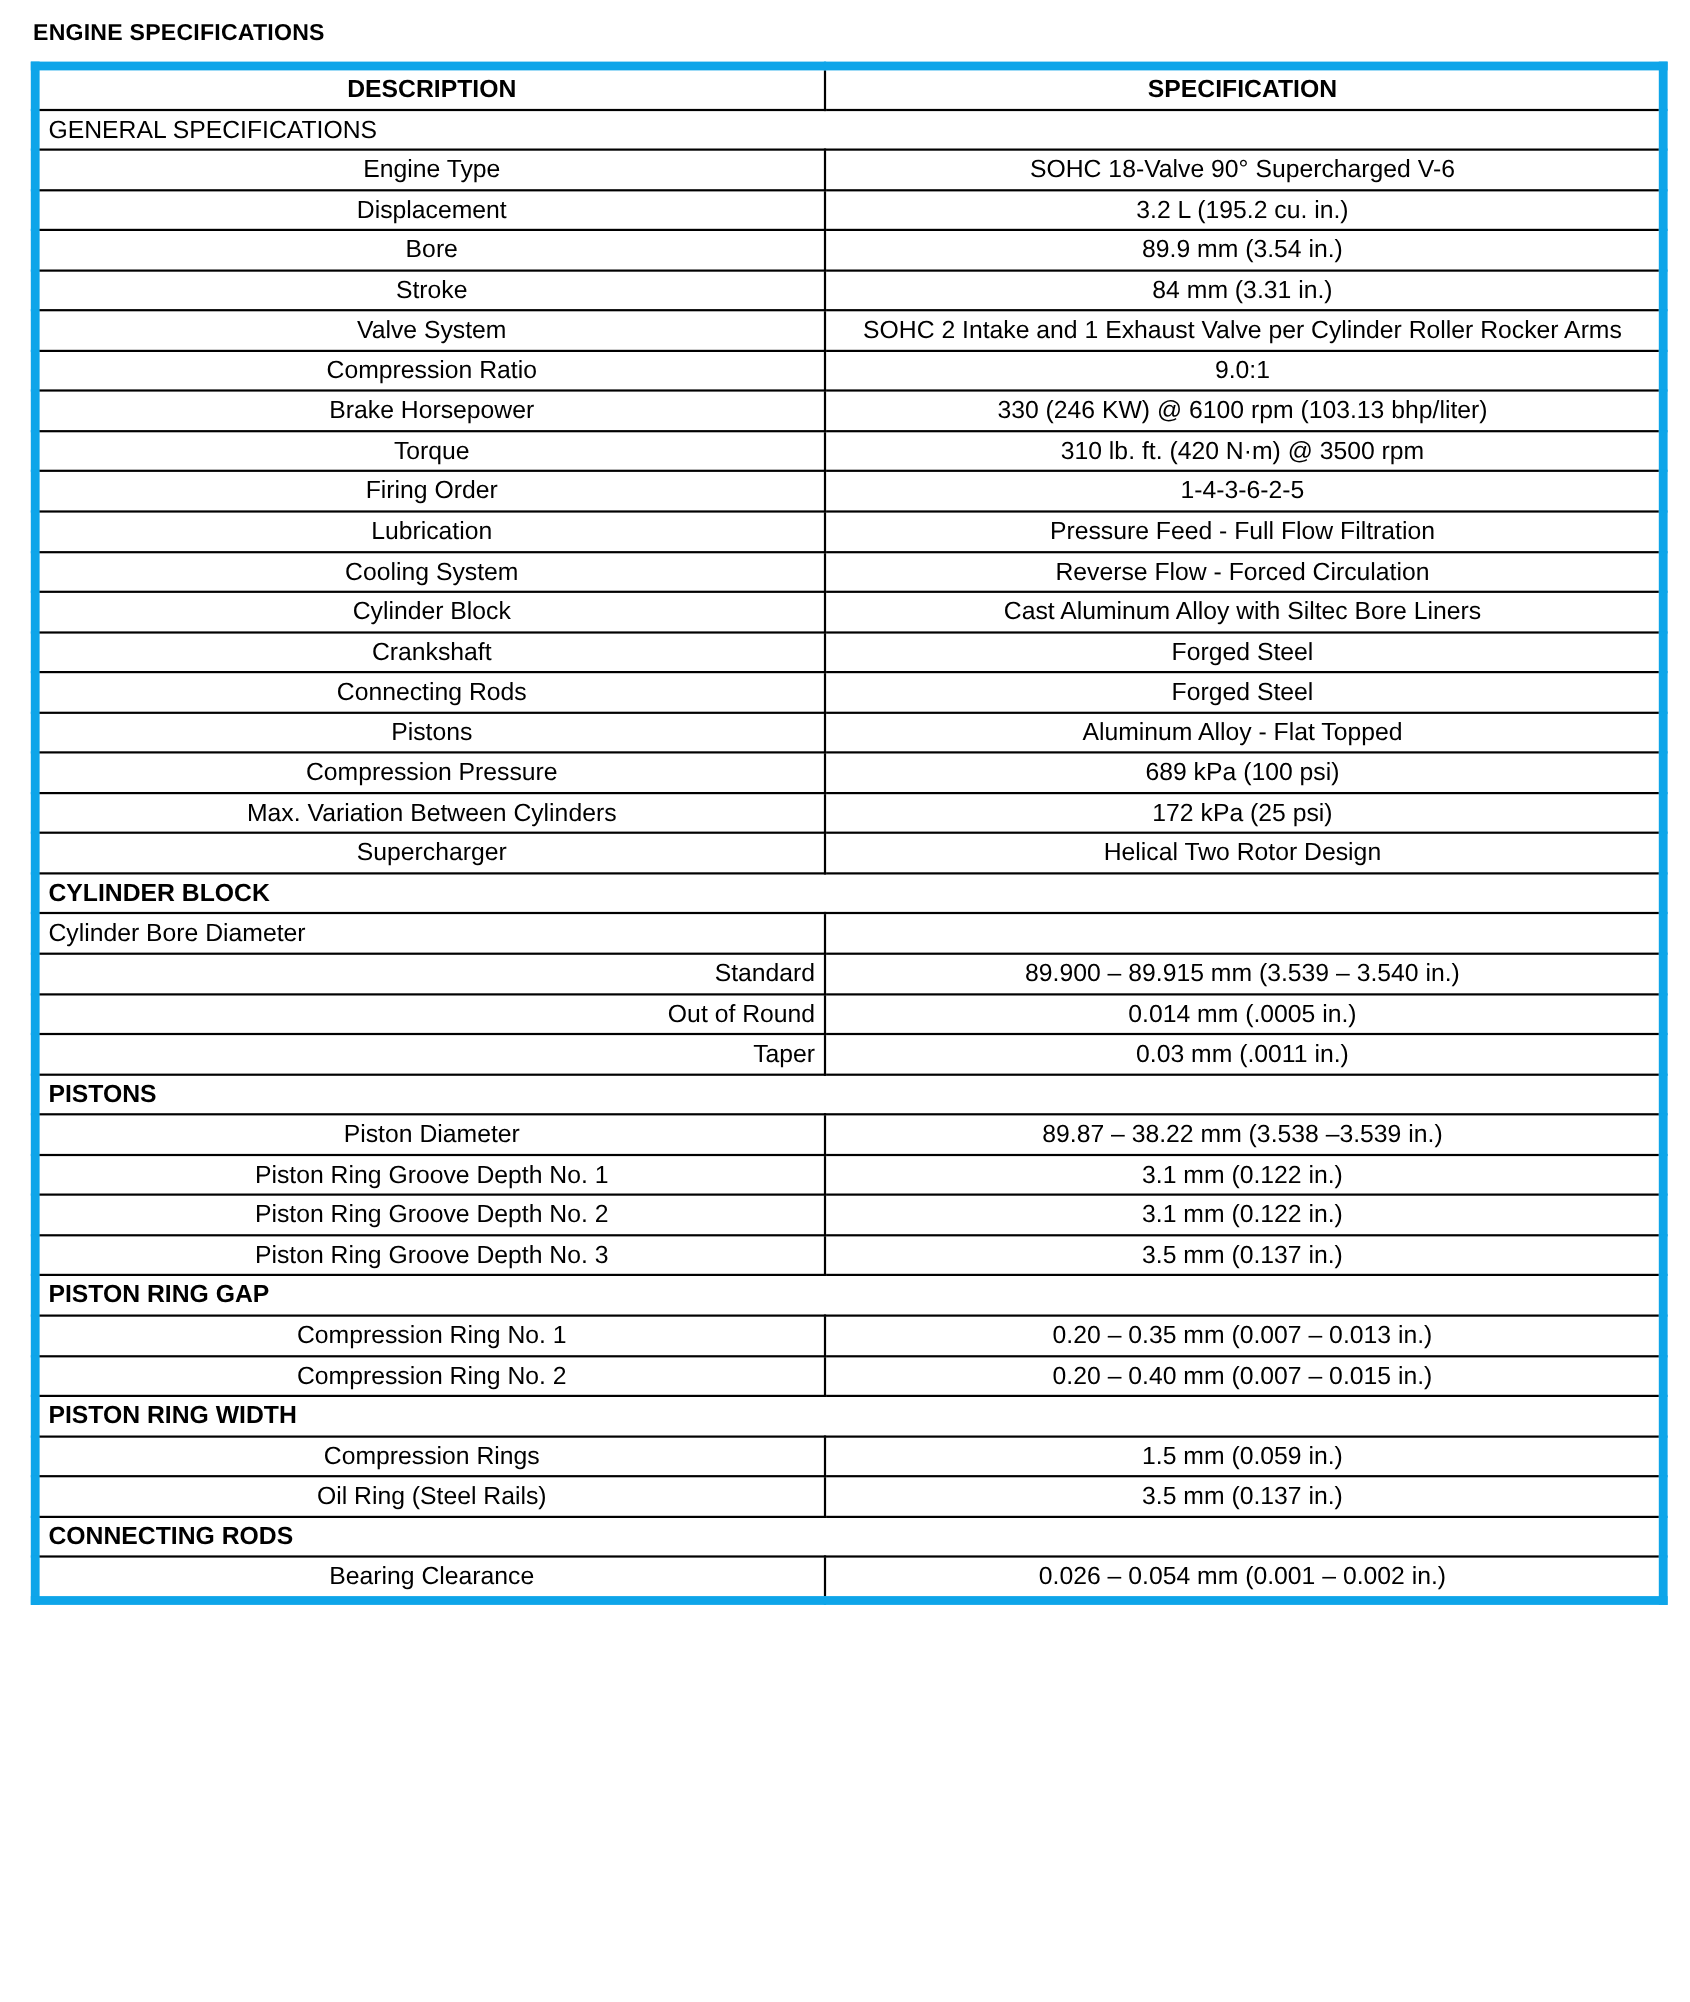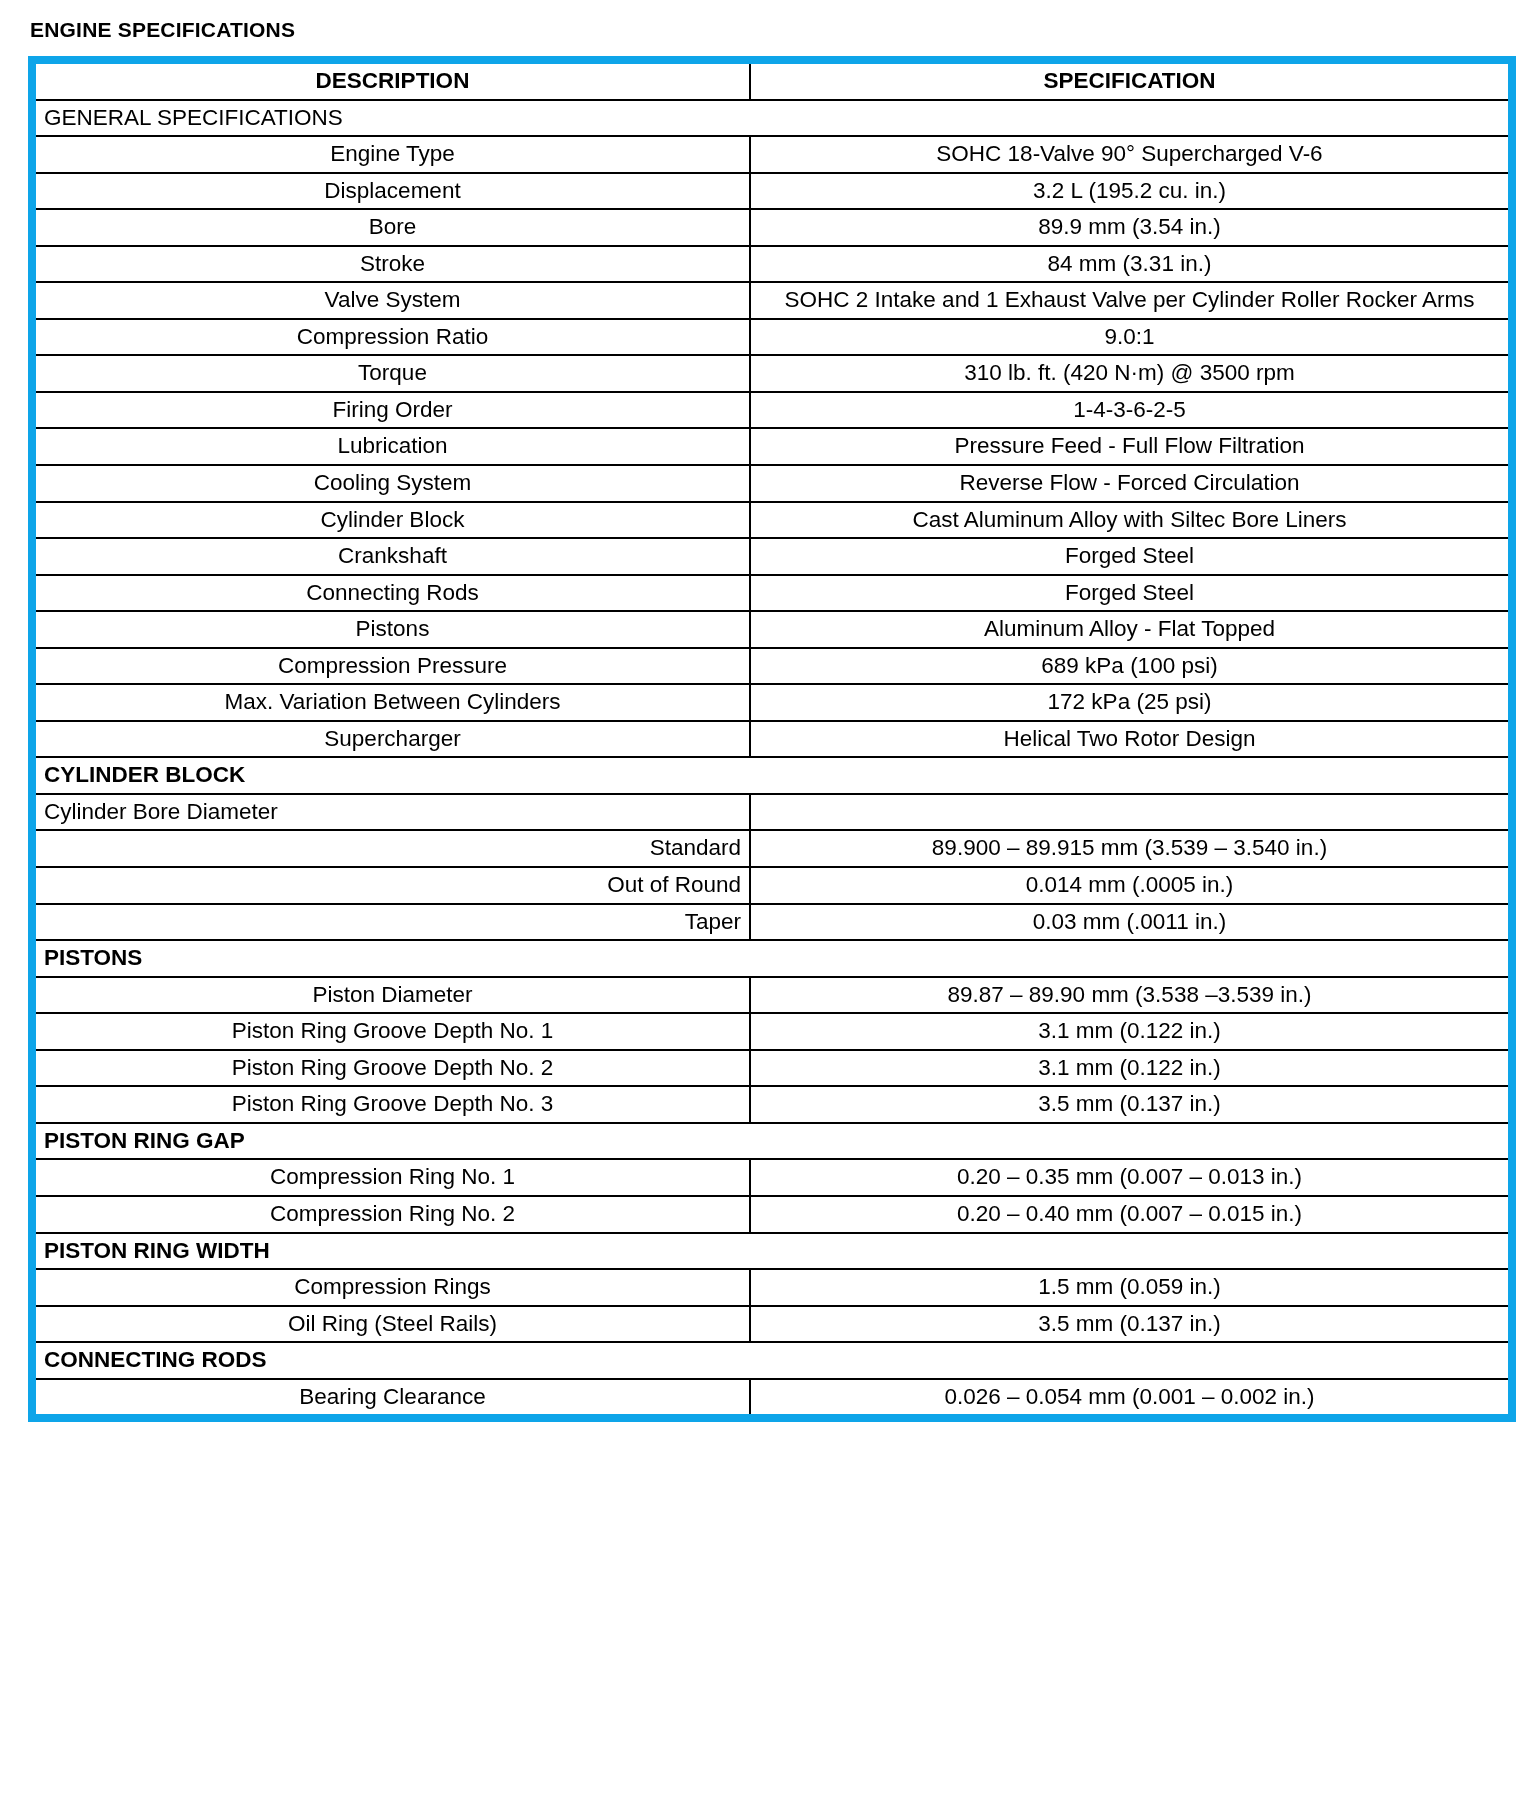--- a/index.html
+++ b/index.html
@@ -126,20 +126,24 @@
       </tr>
       <tr>
         <td class="desc">Valve System</td>
         <td class="val two-line">SOHC 2 Intake and 1 Exhaust Valve per Cylinder Roller Rocker Arms</td>
       </tr>
       <tr>
         <td class="desc">Compression Ratio</td>
         <td class="val">9.0:1</td>
       </tr>
       <tr>
+        <td class="desc">Brake Horsepower</td>
+        <td class="val">330 (246 KW) @ 6100 rpm (103.13 bhp/liter)</td>
+      </tr>
+      <tr>
         <td class="desc">Torque</td>
         <td class="val">310 lb. ft. (420 N·m) @ 3500 rpm</td>
       </tr>
       <tr>
         <td class="desc">Firing Order</td>
         <td class="val">1-4-3-6-2-5</td>
       </tr>
       <tr>
         <td class="desc">Lubrication</td>
         <td class="val">Pressure Feed - Full Flow Filtration</td>
@@ -196,21 +200,21 @@
       <tr class="sub-last">
         <td class="desc-right">Taper</td>
         <td class="val">0.03 mm (.0011 in.)</td>
       </tr>
 
       <tr class="section section-bold">
         <td colspan="2">PISTONS</td>
       </tr>
       <tr>
         <td class="desc">Piston Diameter</td>
-        <td class="val">89.87 – 89.90 mm (3.538 –3.539 in.)</td>
+        <td class="val">89.87 – 38.22 mm (3.538 –3.539 in.)</td>
       </tr>
       <tr>
         <td class="desc">Piston Ring Groove Depth No. 1</td>
         <td class="val">3.1 mm (0.122 in.)</td>
       </tr>
       <tr>
         <td class="desc">Piston Ring Groove Depth No. 2</td>
         <td class="val">3.1 mm (0.122 in.)</td>
       </tr>
       <tr>

